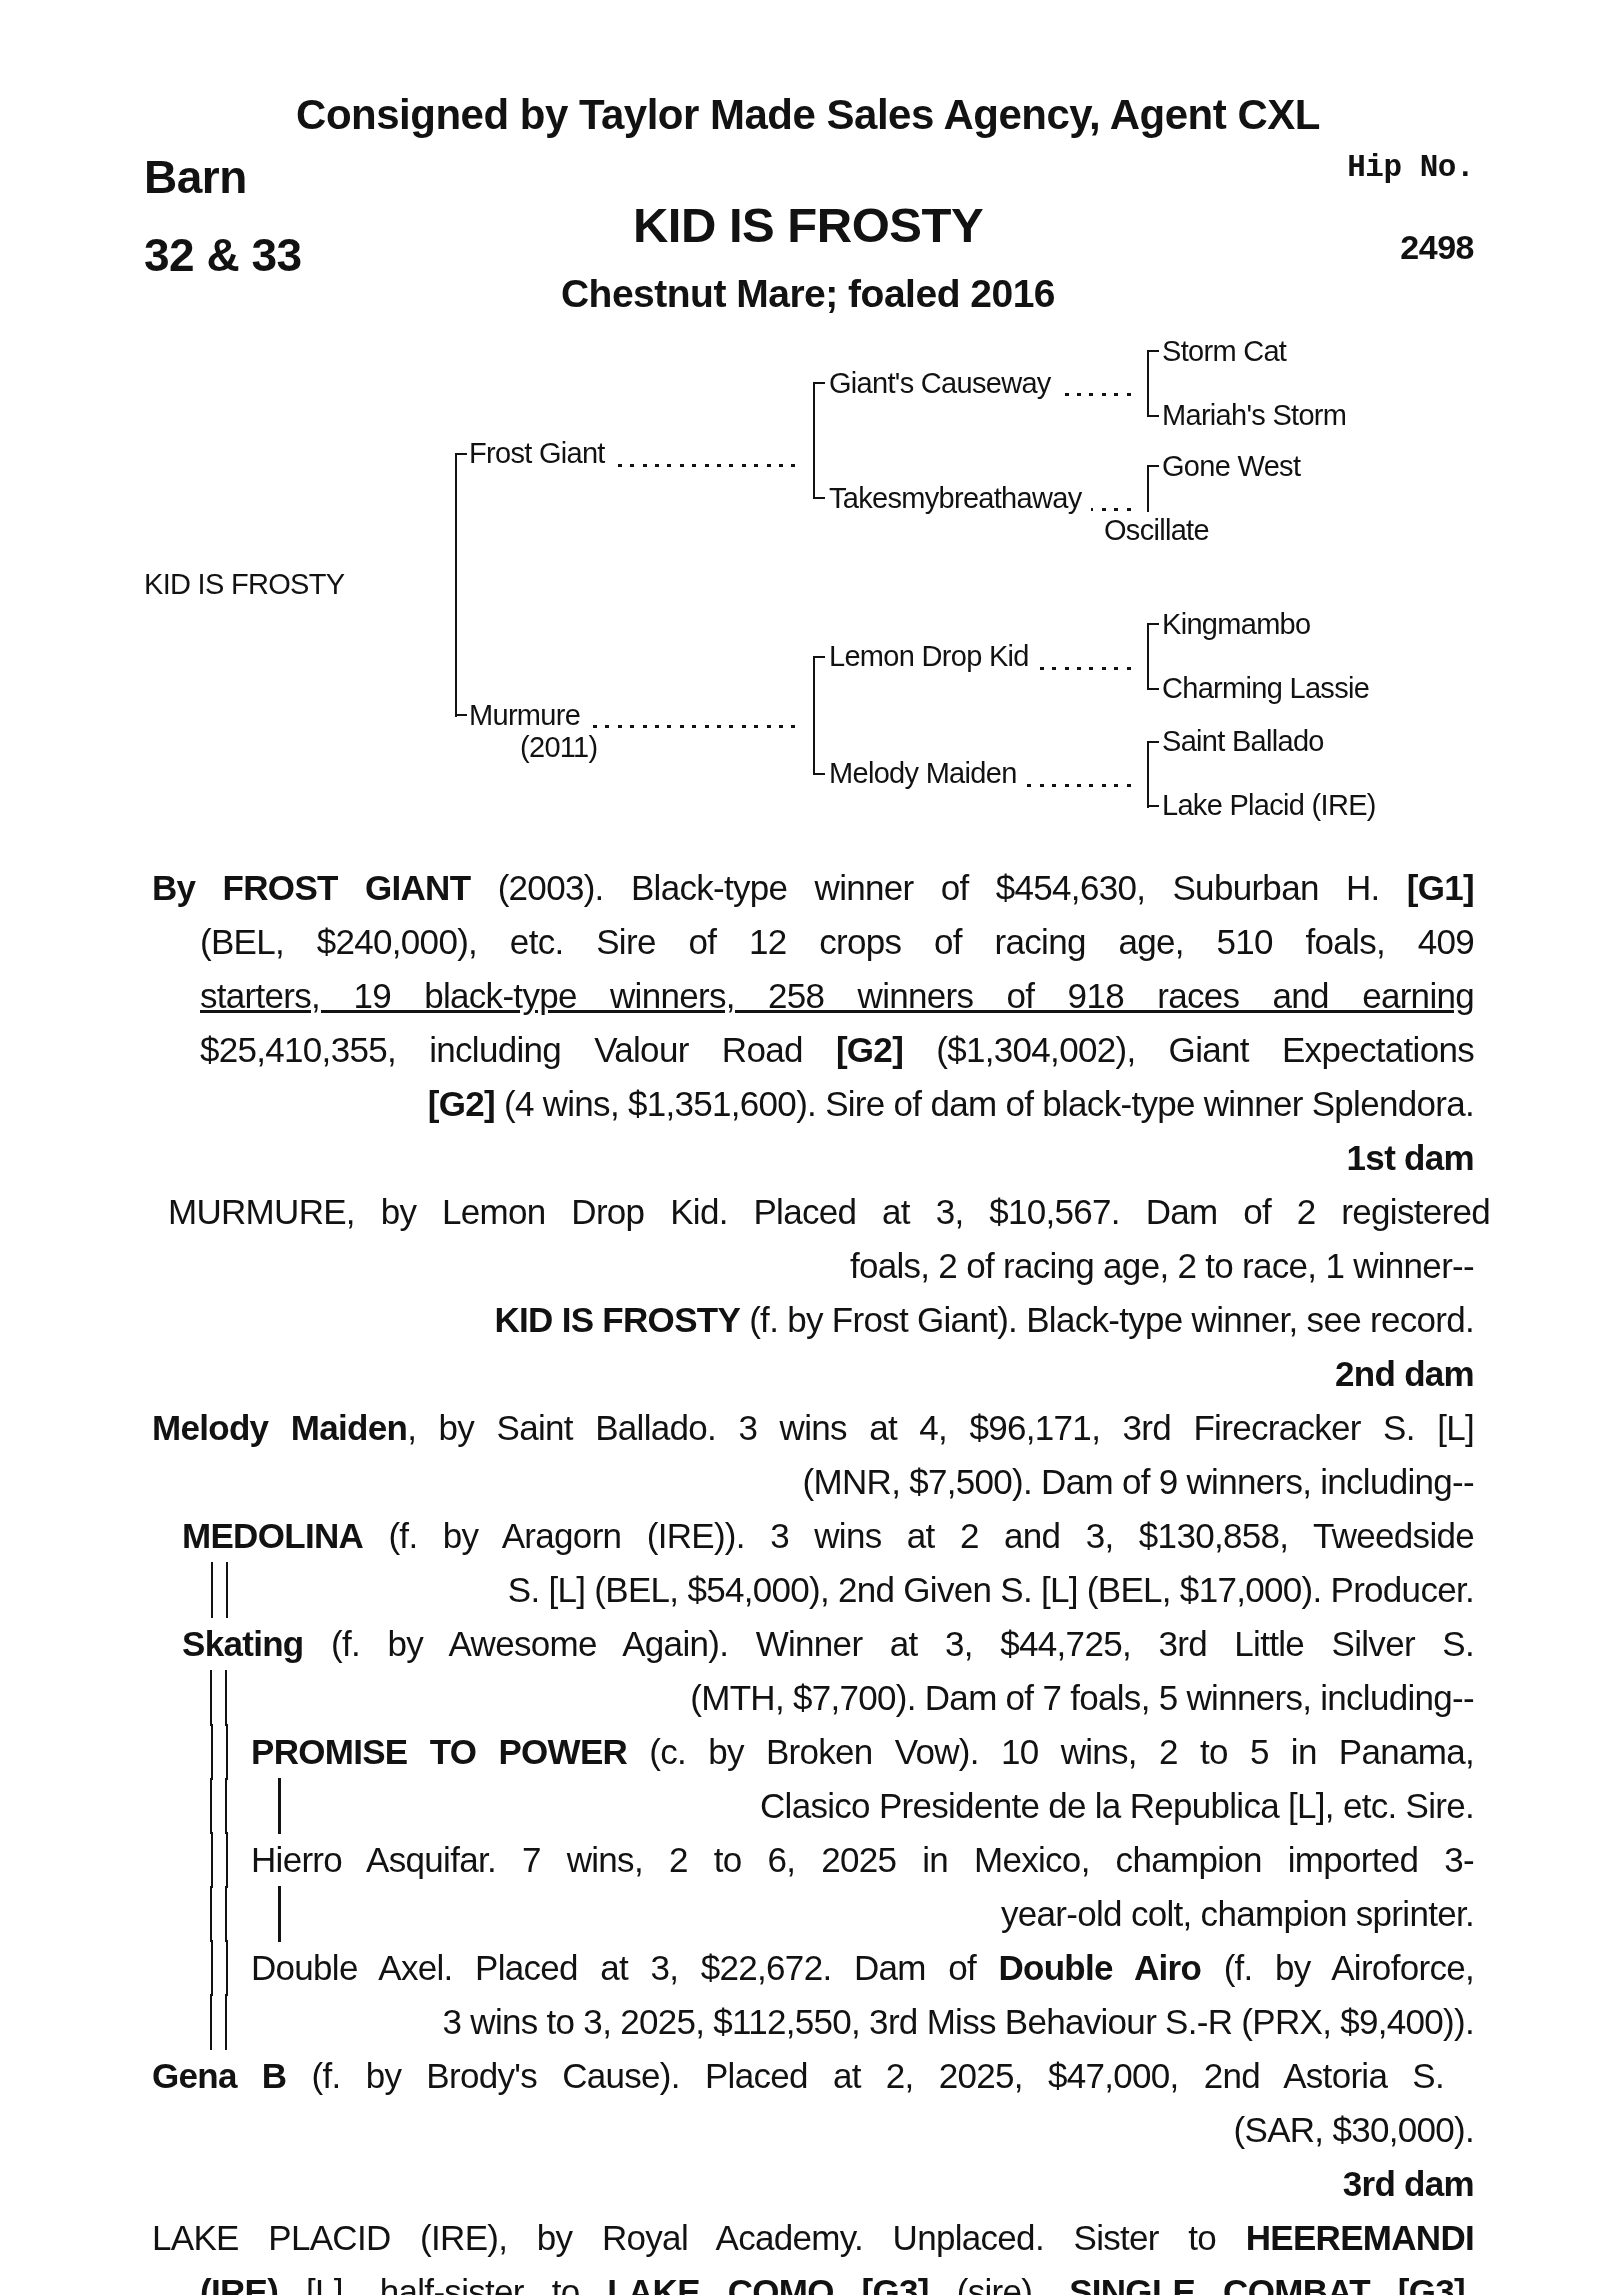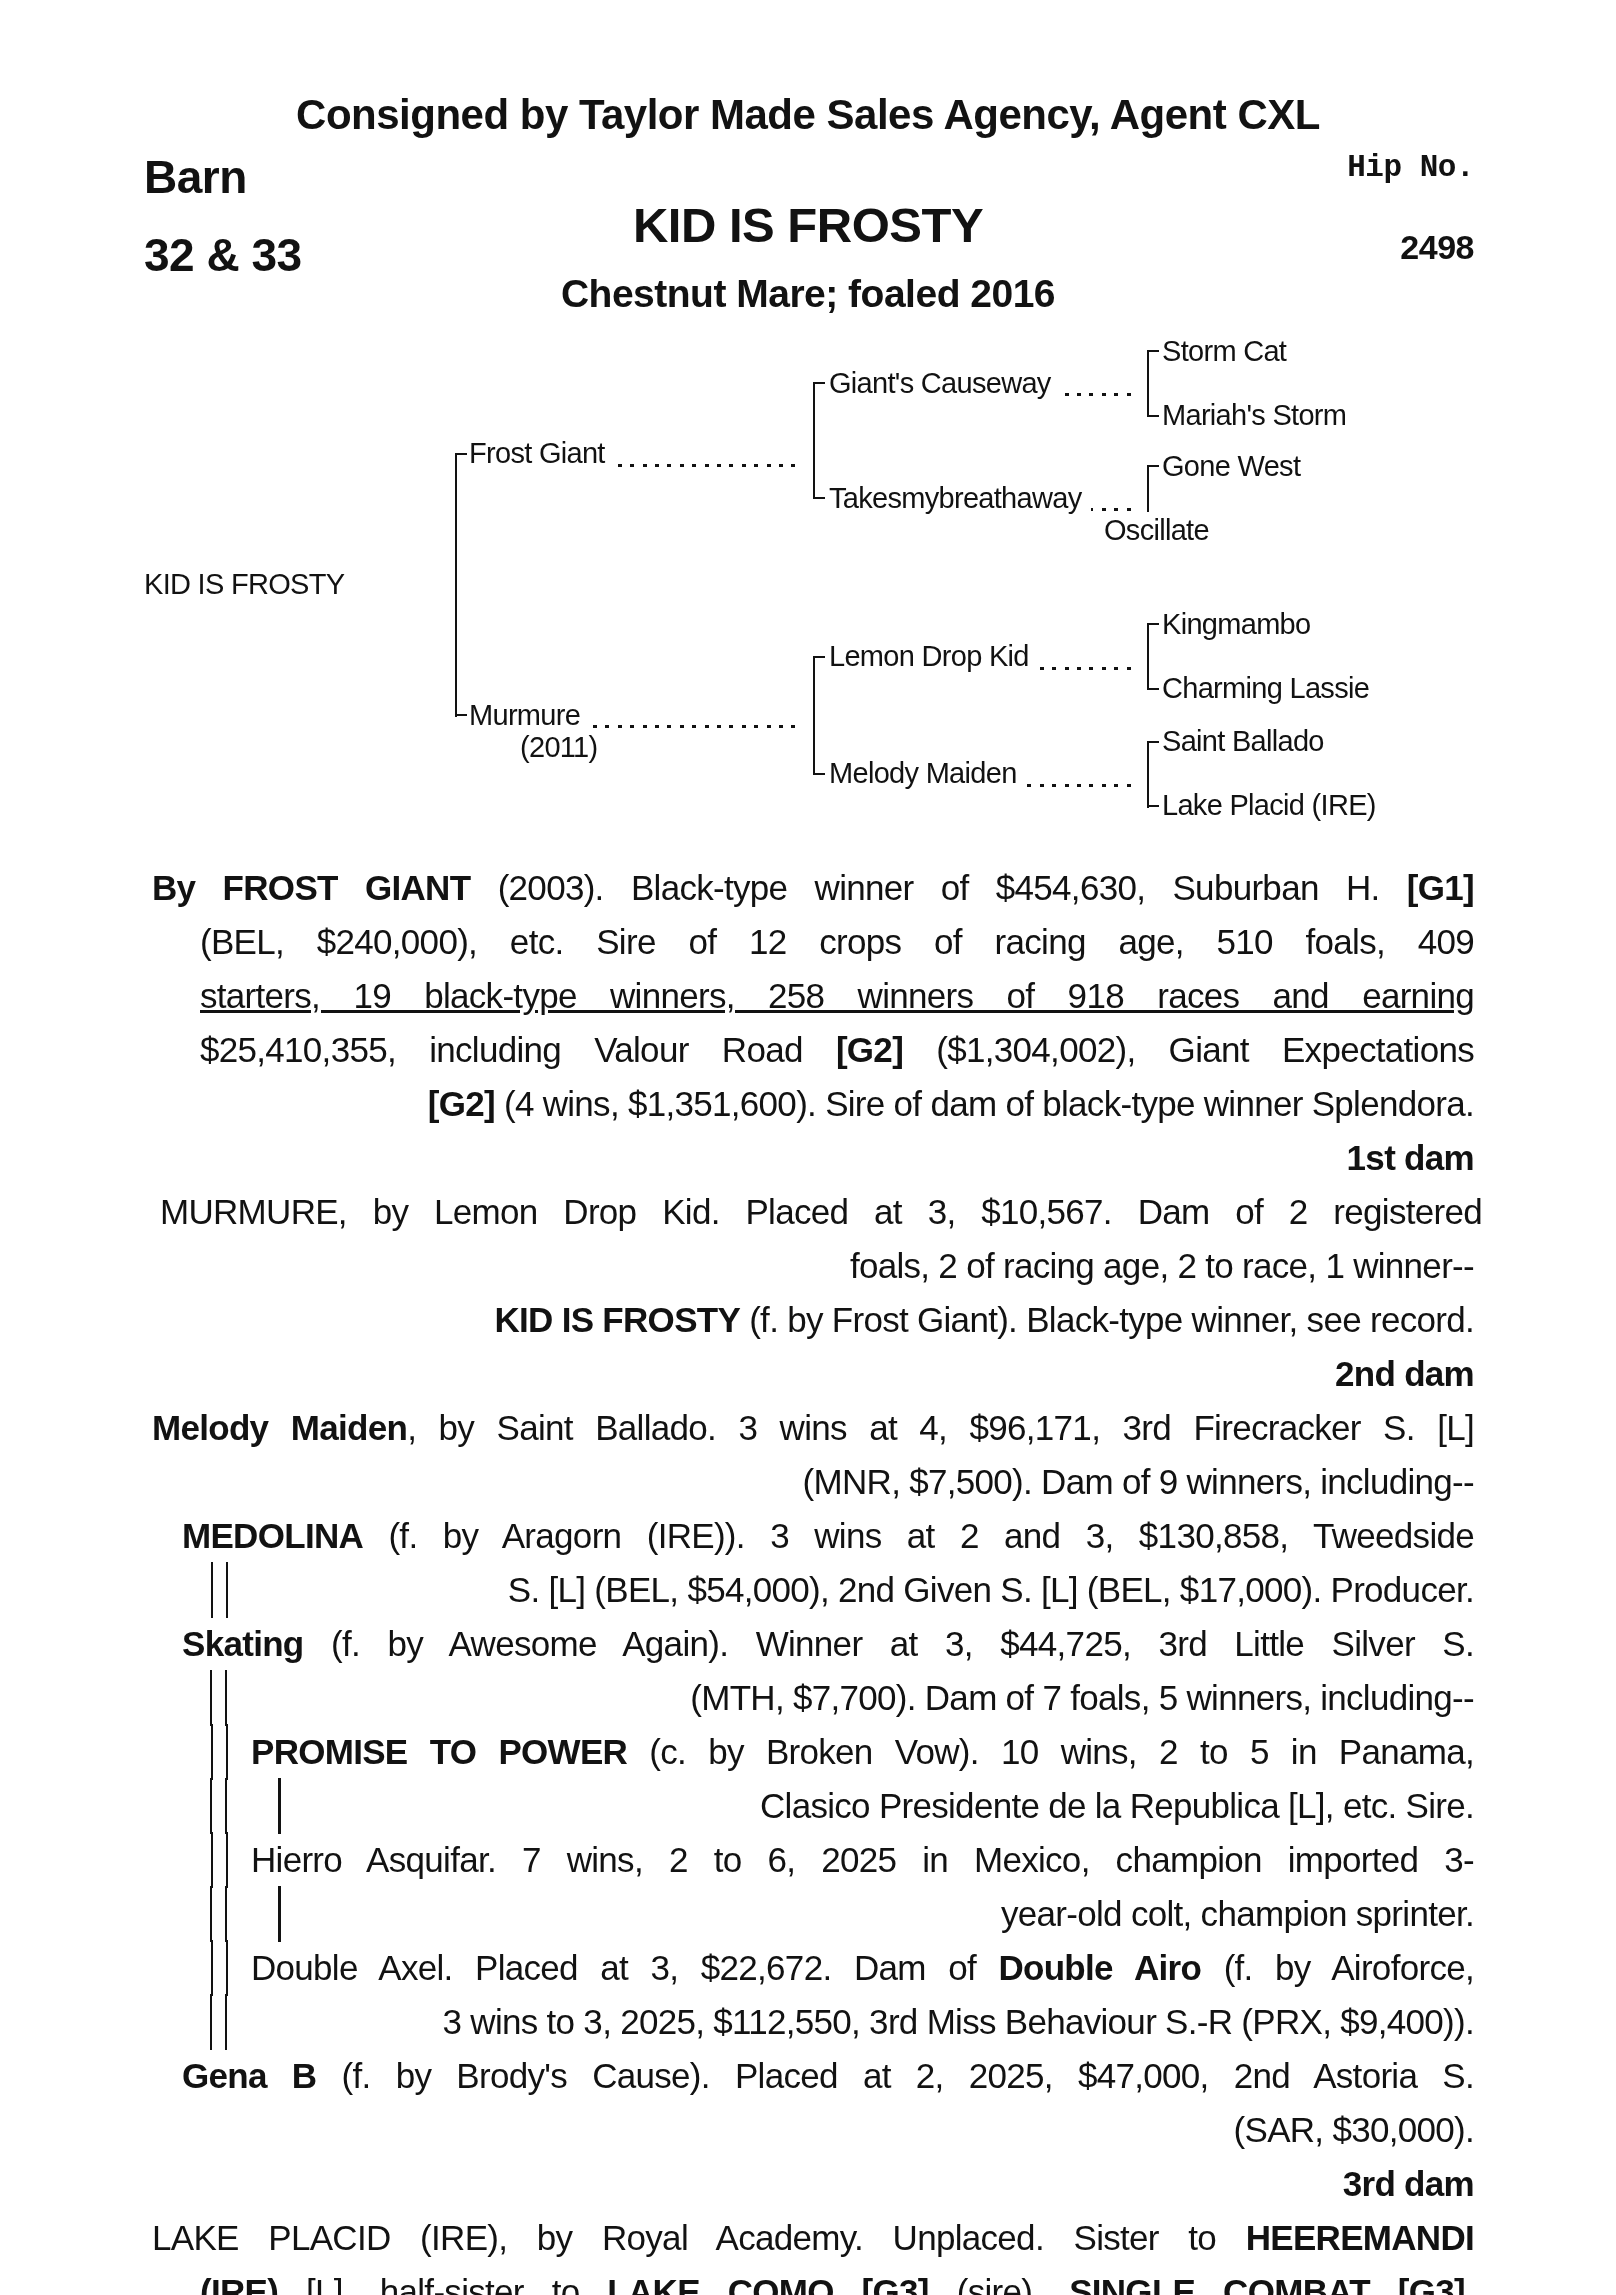--- a/index.html
+++ b/index.html
@@ -112,37 +112,37 @@
       <div class="ped-h" style="left: 1147px; top: 805px; width: 12px;"></div>
     </div>
 
   <div class="body-text" id="bodytext">
       <div class="line j" style="margin-left: 0px; width: 1322px;"><span class="b">By FROST GIANT</span><span> (2003). Black-type winner of $454,630, Suburban H. </span><span class="b">[G1]</span></div>
       <div class="line j" style="margin-left: 48px; width: 1274px;"><span>(BEL, $240,000), etc. Sire of 12 crops of racing age, 510 foals, 409</span></div>
       <div class="line j" style="margin-left: 48px; width: 1274px; text-decoration: underline;"><span>starters, 19 black-type winners, 258 winners of 918 races and earning</span></div>
       <div class="line j" style="margin-left: 48px; width: 1274px;"><span>$25,410,355, including Valour Road </span><span class="b">[G2]</span><span> ($1,304,002), Giant Expectations</span></div>
       <div class="line" style="margin-left: 48px; width: 1274px;"><span class="b">[G2]</span><span> (4 wins, $1,351,600). Sire of dam of black-type winner Splendora.</span></div>
       <div class="line" style="margin-left: 0px; width: 1322px;"><span class="b">1st dam</span></div>
-      <div class="line j" style="margin-left: 8px; width: 1322px;"><span>MURMURE, by Lemon Drop Kid. Placed at 3, $10,567. Dam of 2 registered</span></div>
+      <div class="line j" style="margin-left: 16px; width: 1322px;"><span>MURMURE, by Lemon Drop Kid. Placed at 3, $10,567. Dam of 2 registered</span></div>
       <div class="line" style="margin-left: 57px; width: 1265px;"><span>foals, 2 of racing age, 2 to race, 1 winner--</span></div>
       <div class="line" style="margin-left: 30px; width: 1292px;"><span class="b">KID IS FROSTY</span><span> (f. by Frost Giant). Black-type winner, see record.</span></div>
       <div class="line" style="margin-left: 0px; width: 1322px;"><span class="b">2nd dam</span></div>
       <div class="line j" style="margin-left: 0px; width: 1322px;"><span class="b">Melody Maiden</span><span>, by Saint Ballado. 3 wins at 4, $96,171, 3rd Firecracker S. [L]</span></div>
       <div class="line" style="margin-left: 57px; width: 1265px;"><span>(MNR, $7,500). Dam of 9 winners, including--</span></div>
       <div class="line j" style="margin-left: 30px; width: 1292px;"><span class="b">MEDOLINA</span><span> (f. by Aragorn (IRE)). 3 wins at 2 and 3, $130,858, Tweedside</span></div>
       <div class="line" style="margin-left: 92px; width: 1230px;"><span class="vbar" style="left: -33px;"></span><span class="vbar" style="left: -18.4px;"></span><span>S. [L] (BEL, $54,000), 2nd Given S. [L] (BEL, $17,000). Producer.</span></div>
       <div class="line j" style="margin-left: 30px; width: 1292px;"><span class="b">Skating</span><span> (f. by Awesome Again). Winner at 3, $44,725, 3rd Little Silver S.</span></div>
       <div class="line" style="margin-left: 142px; width: 1180px;"><span class="vbar" style="left: -84px;"></span><span class="vbar" style="left: -69px;"></span><span>(MTH, $7,700). Dam of 7 foals, 5 winners, including--</span></div>
       <div class="line j" style="margin-left: 99px; width: 1223px;"><span class="vbar" style="left: -40px;"></span><span class="vbar" style="left: -25px;"></span><span class="b">PROMISE TO POWER</span><span> (c. by Broken Vow). 10 wins, 2 to 5 in Panama,</span></div>
       <div class="line" style="margin-left: 142px; width: 1180px;"><span class="vbar" style="left: -84px;"></span><span class="vbar" style="left: -69px;"></span><span class="vbar" style="left: -15.6px;"></span><span>Clasico Presidente de la Republica [L], etc. Sire.</span></div>
       <div class="line j" style="margin-left: 99px; width: 1223px;"><span class="vbar" style="left: -40px;"></span><span class="vbar" style="left: -25px;"></span><span>Hierro Asquifar. 7 wins, 2 to 6, 2025 in Mexico, champion imported 3-</span></div>
       <div class="line" style="margin-left: 142px; width: 1180px;"><span class="vbar" style="left: -84px;"></span><span class="vbar" style="left: -69px;"></span><span class="vbar" style="left: -15.6px;"></span><span>year-old colt, champion sprinter.</span></div>
       <div class="line j" style="margin-left: 99px; width: 1223px;"><span class="vbar" style="left: -40px;"></span><span class="vbar" style="left: -25px;"></span><span>Double Axel. Placed at 3, $22,672. Dam of </span><span class="b">Double Airo</span><span> (f. by Airoforce,</span></div>
       <div class="line" style="margin-left: 142px; width: 1180px;"><span class="vbar" style="left: -84px;"></span><span class="vbar" style="left: -69px;"></span><span>3 wins to 3, 2025, $112,550, 3rd Miss Behaviour S.-R (PRX, $9,400)).</span></div>
-      <div class="line j" style="margin-left: 30px; width: 1292px;"><span class="b">Gena B</span><span> (f. by Brody's Cause). Placed at 2, 2025, $47,000, 2nd Astoria S.</span></div>
+      <div class="line j" style="width: 1292px;"><span class="b">Gena B</span><span> (f. by Brody's Cause). Placed at 2, 2025, $47,000, 2nd Astoria S.</span></div>
       <div class="line" style="margin-left: 57px; width: 1265px;"><span>(SAR, $30,000).</span></div>
       <div class="line" style="margin-left: 0px; width: 1322px;"><span class="b">3rd dam</span></div>
       <div class="line j" style="margin-left: 0px; width: 1322px;"><span>LAKE PLACID (IRE), by Royal Academy. Unplaced. Sister to </span><span class="b">HEEREMANDI</span></div>
       <div class="line j" style="margin-left: 48px; width: 1274px;"><span class="b">(IRE)</span><span> [L], half-sister to </span><span class="b">LAKE COMO [G3]</span><span> (sire), </span><span class="b">SINGLE COMBAT [G3]</span><span>,</span></div>
     </div>
 
 </div>
 
 
 </body></html>

